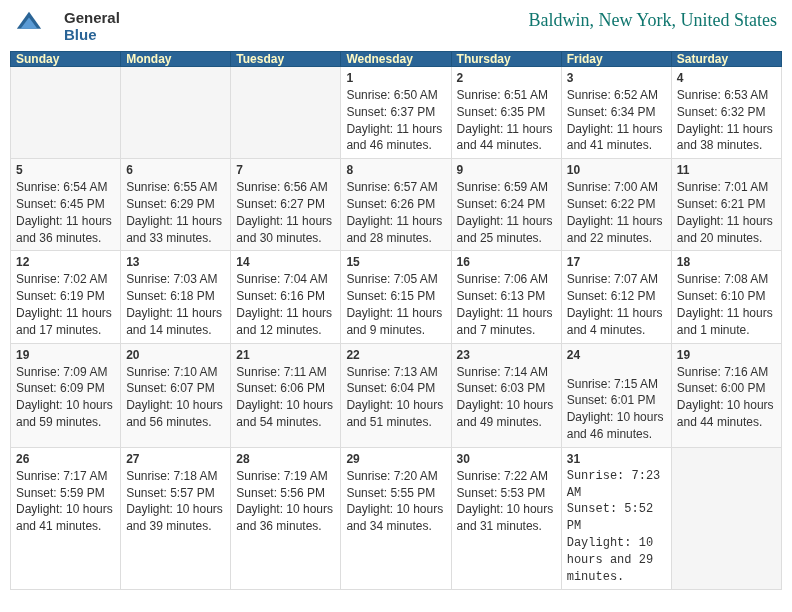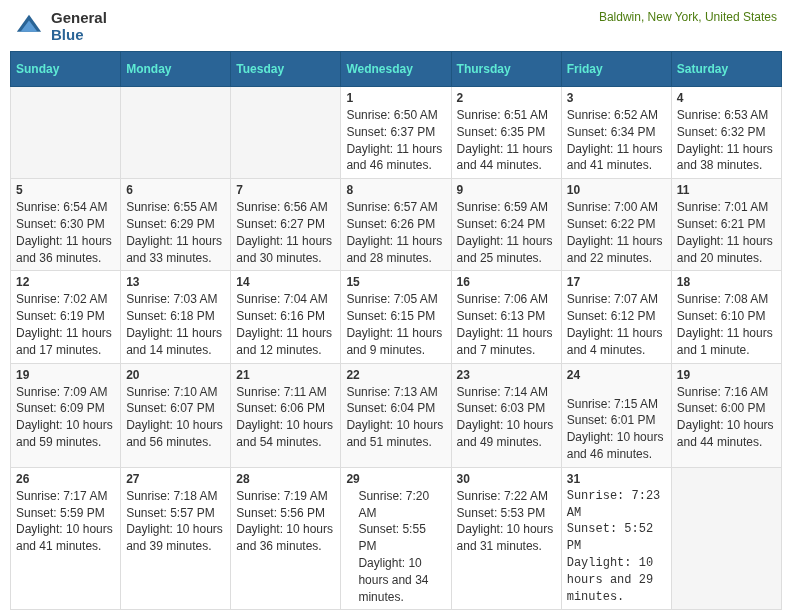--- a/index.html
+++ b/index.html
@@ -12,22 +12,21 @@
     }
     .header {
       display: flex;
       justify-content: space-between;
       align-items: flex-start;
       margin-bottom: 8px;
       padding: 0 5px;
     }
     .logo {
       display: flex;
-      align-items: center;
-      gap: 8px;
+      gap: 21px;
     }
     .logo-text {
       display: flex;
       flex-direction: column;
       line-height: 1.1;
     }
     .logo-general {
       font-size: 15px;
       font-weight: bold;
       color: #333;
@@ -43,35 +42,36 @@
     }
     .title-block {
       text-align: right;
     }
     .month-title {
       font-size: 32px;
       font-weight: normal;
       color: #333;
     }
     .location {
-      font-size: 12px;
-      color: #4d7c0f;
+      font-size: 18px;
+      color: #0f766e;
+      font-family: Liberation Serif, serif;
     }
     .calendar {
       width: 100%;
       border-collapse: collapse;
       border: 1px solid #ccc;
     }
     .calendar th {
       background: #2a6496;
-      color: #5eead4;
+      color: #fef9c3;
       font-size: 12px;
       font-weight: bold;
       text-align: left;
-      padding: 10px 5px;
+      padding: 0 5px;
       border: 1px solid #1e5580;
     }
     .calendar td {
       width: calc(100%/7);
       vertical-align: top;
       border: 1px solid #ddd;
       padding: 4px 5px;
       font-size: 10px;
       color: #333;
       background: #fff;
@@ -153,21 +153,21 @@
           <span class="day-number">4</span>
           <div class="day-info" style="white-space: pre-line;">Sunrise: 6:53 AM
 Sunset: 6:32 PM
 Daylight: 11 hours and 38 minutes.</div>
         </td>
       </tr>
       <tr>
         <td>
           <span class="day-number">5</span>
           <div class="day-info" style="white-space: pre-line;">Sunrise: 6:54 AM
-Sunset: 6:30 PM
+Sunset: 6:45 PM
 Daylight: 11 hours and 36 minutes.</div>
         </td>
         <td>
           <span class="day-number">6</span>
           <div class="day-info" style="white-space: pre-line;">Sunrise: 6:55 AM
 Sunset: 6:29 PM
 Daylight: 11 hours and 33 minutes.</div>
         </td>
         <td>
           <span class="day-number">7</span>
@@ -302,21 +302,21 @@
 Daylight: 10 hours and 39 minutes.</div>
         </td>
         <td>
           <span class="day-number">28</span>
           <div class="day-info" style="white-space: pre-line;">Sunrise: 7:19 AM
 Sunset: 5:56 PM
 Daylight: 10 hours and 36 minutes.</div>
         </td>
         <td>
           <span class="day-number">29</span>
-          <div class="day-info" style="white-space: pre-line; margin-left: 12px;">Sunrise: 7:20 AM
+          <div class="day-info" style="white-space: pre-line;">Sunrise: 7:20 AM
 Sunset: 5:55 PM
 Daylight: 10 hours and 34 minutes.</div>
         </td>
         <td>
           <span class="day-number">30</span>
           <div class="day-info" style="white-space: pre-line;">Sunrise: 7:22 AM
 Sunset: 5:53 PM
 Daylight: 10 hours and 31 minutes.</div>
         </td>
         <td>

